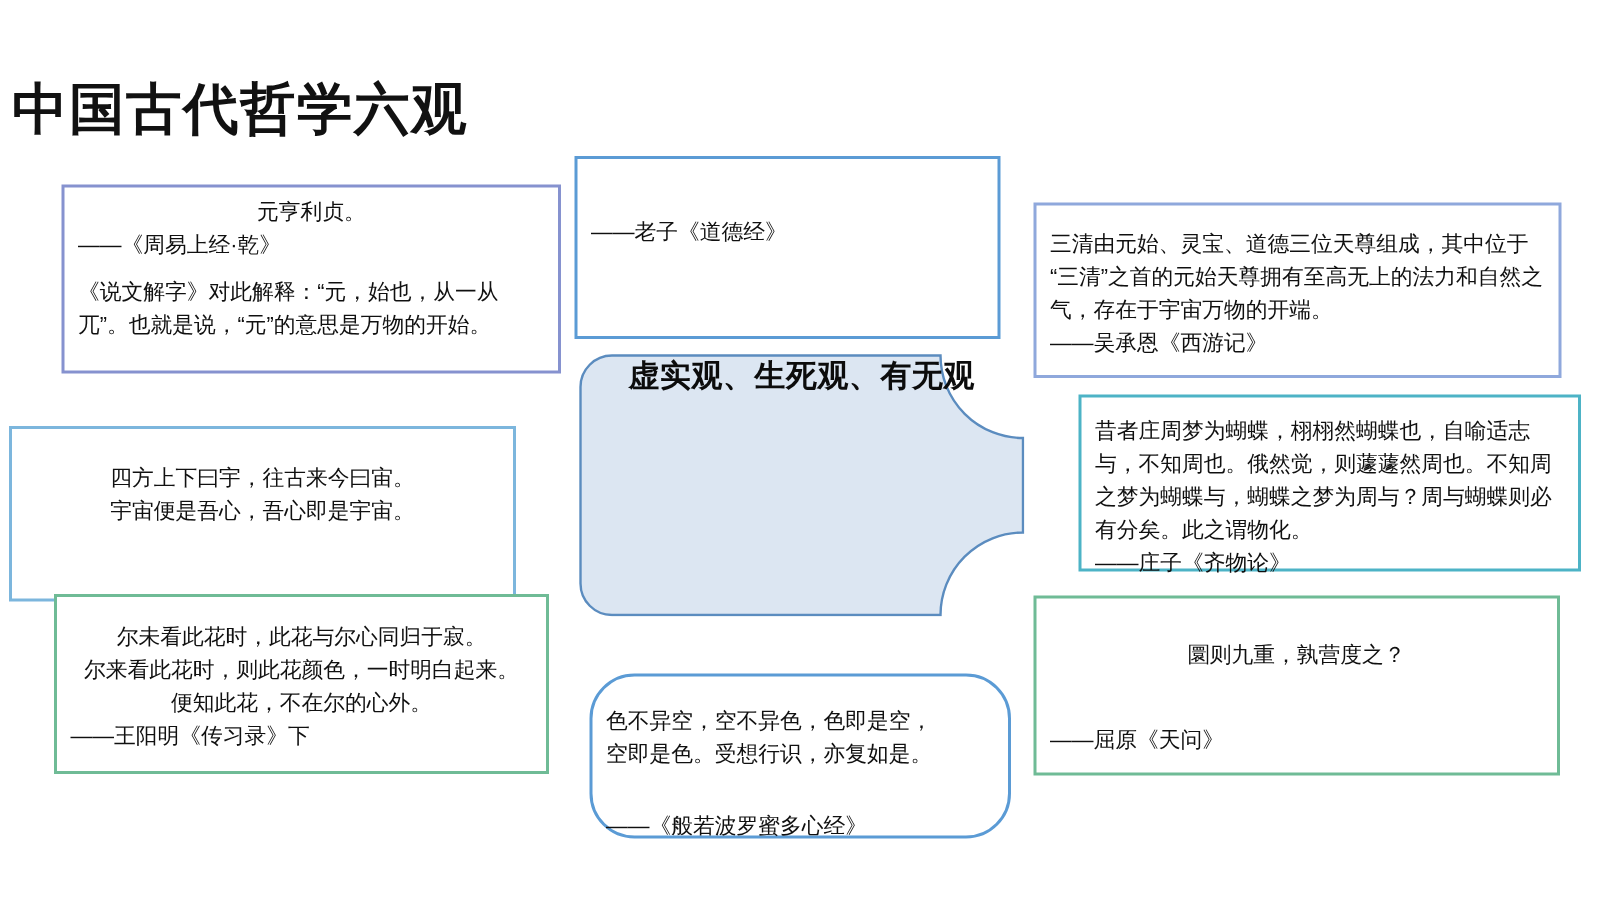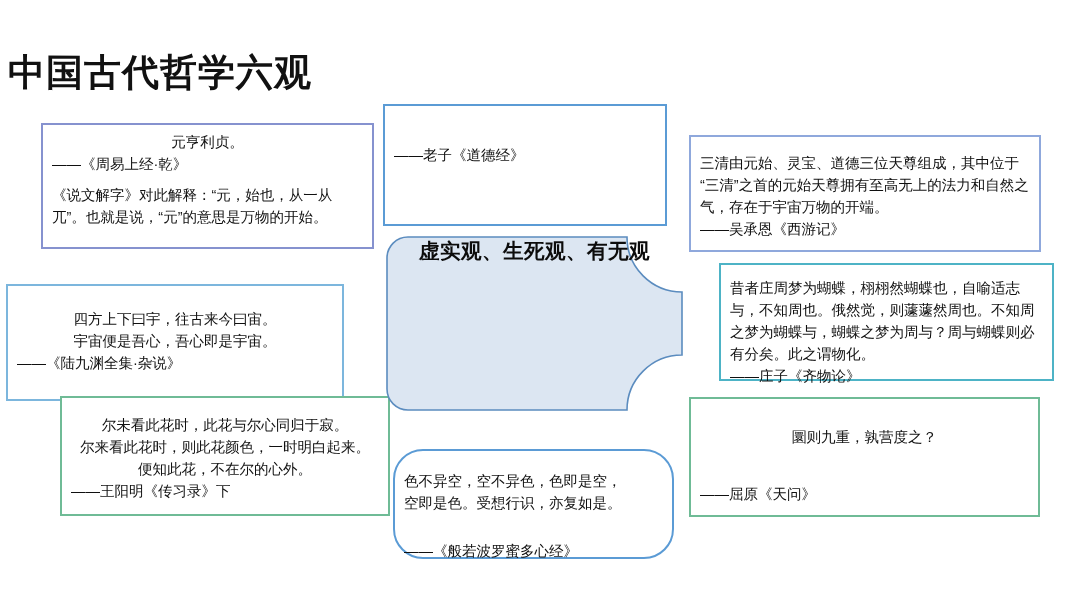--- a/index.html
+++ b/index.html
@@ -77,21 +77,21 @@
   }
   #card-yuzhou .body { margin-top: 16px; }
 
   #card-zhuangzi {
     left: 719px; top: 263px;  width: 335px;  height: 118px;
     border-color: #4db3c6;
   }
   #card-zhuangzi .body { margin-top: 6px; }
 
   #card-wangyangming {
-    left: 60px;  top: 396px;  width: 330px;  height: 120px;
+    left: 36px;  top: 396px;  width: 330px;  height: 120px;
     border-color: #6fbb96;
   }
   #card-wangyangming .body { margin-top: 10px; }
 
   #card-xinjing {
     left: 393px; top: 449px;  width: 281px;  height: 110px;
     border-color: #5b9bd5;
   }
   #card-xinjing .q { margin-top: 13px; }
   #card-xinjing .src { margin-top: 26px; }
@@ -147,21 +147,20 @@
 </div>
 
 <div class="card" id="card-sanqing" style="border-color: rgb(143, 168, 220);">
   <div class="wrap t-left body">三清由元始、灵宝、道德三位天尊组成，其中位于“三清”之首的元始天尊拥有至高无上的法力和自然之气，存在于宇宙万物的开端。</div>
   <div class="line t-right">——吴承恩《西游记》</div>
 </div>
 
 <div class="card" id="card-yuzhou" style="border-color: rgb(124, 182, 221);">
   <div class="line t-center body">四方上下曰宇，往古来今曰宙。</div>
   <div class="line t-center">宇宙便是吾心，吾心即是宇宙。</div>
-  <div class="line t-right">——《陆九渊全集·杂说》</div>
 </div>
 
 <div class="card" id="card-zhuangzi" style="border-color: rgb(77, 179, 198);">
   <div class="wrap t-left body">昔者庄周梦为蝴蝶，栩栩然蝴蝶也，自喻适志与，不知周也。俄然觉，则蘧蘧然周也。不知周之梦为蝴蝶与，蝴蝶之梦为周与？周与蝴蝶则必有分矣。此之谓物化。</div>
   <div class="line t-right">——庄子《齐物论》</div>
 </div>
 
 <div class="card" id="card-wangyangming" style="border-color: rgb(111, 187, 150);">
   <div class="line t-center body">尔未看此花时，此花与尔心同归于寂。</div>
   <div class="line t-center">尔来看此花时，则此花颜色，一时明白起来。</div>

